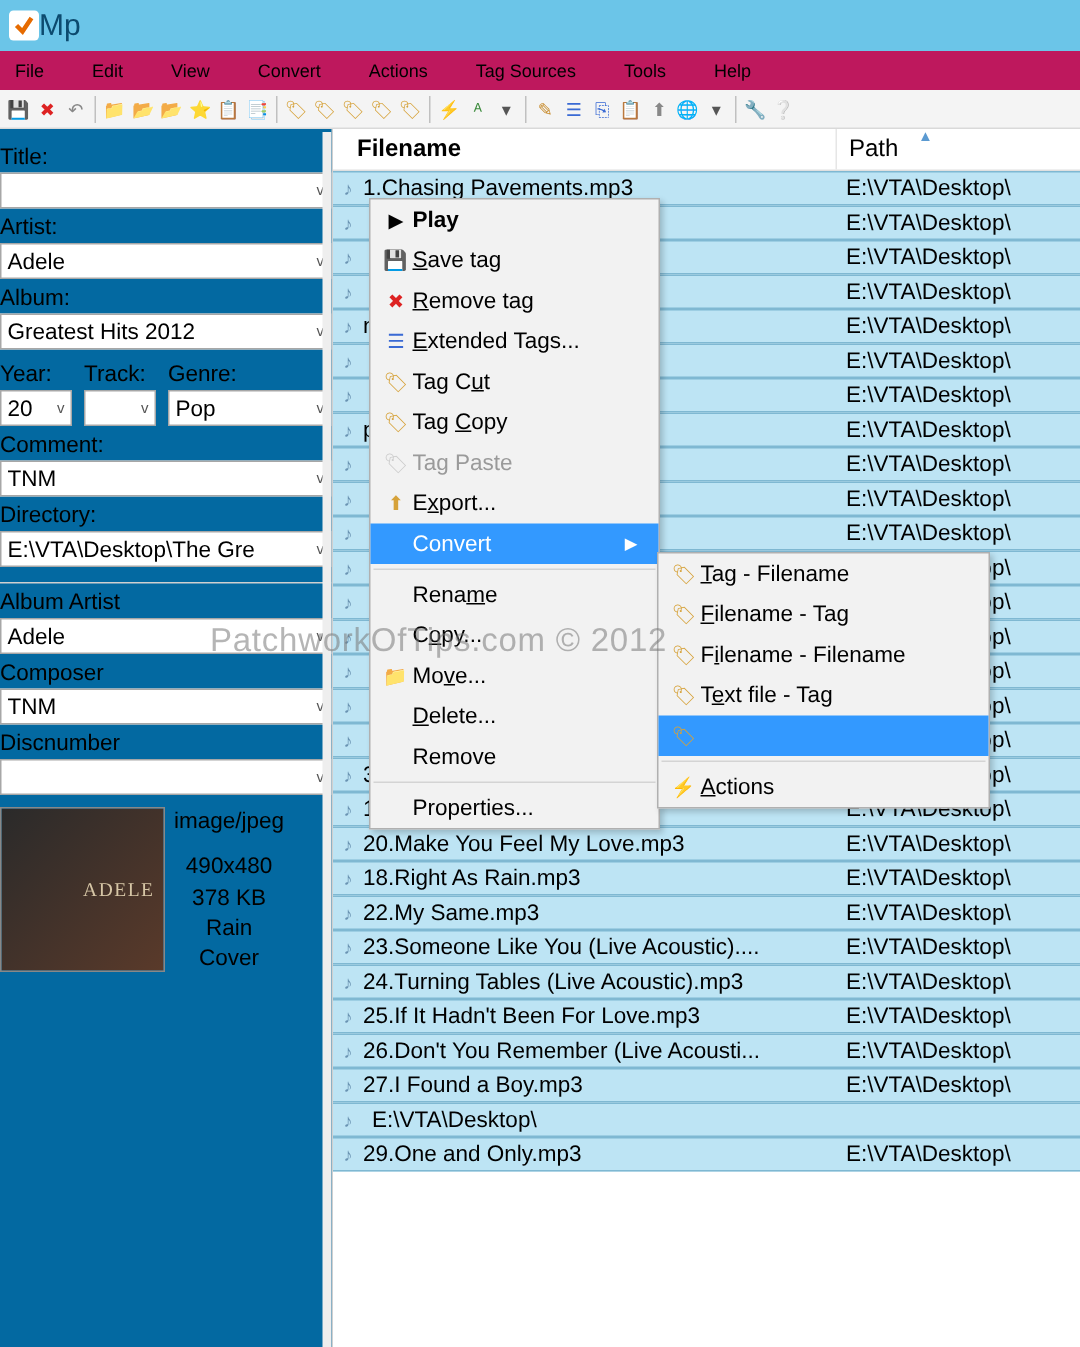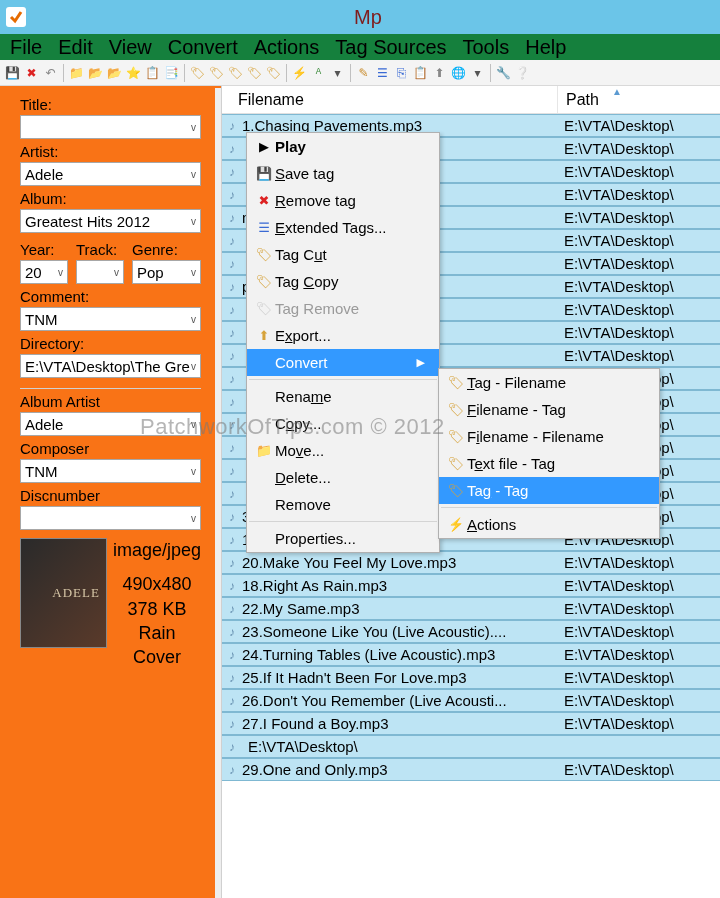--- a/index.html
+++ b/index.html
@@ -2,52 +2,52 @@
 <html><head>
 <meta charset="utf-8">
 <style>
 * { box-sizing: border-box; margin: 0; padding: 0; font-family: "Segoe UI", Tahoma, sans-serif; }
 body { width: 720px; height: 898px; background: #fff; font-size: 14px; overflow: hidden; position: relative; }
 
 
 .titlebar { height: 34px; background: #6bc5e8; display: flex; align-items: center; padding: 0 6px; }
 .titlebar .logo { width: 20px; height: 20px; background: #fff; border-radius: 3px; position: relative; display:flex; align-items:center; justify-content:center;}
 .titlebar .logo svg { width: 16px; height: 16px; }
-.titlebar .title { flex: 1; text-align: center; font-size: 20px; color: #7f1d1d; padding-right: 4px; }
-
-
-.menubar { height: 26px; background: #15803d; display: flex; align-items: center; padding: 0 4px; gap: 4px; font-size: 20px; }
+.titlebar .title { flex: 1; text-align: left; font-size: 20px; color: #0c4a6e; padding-right: 4px; }
+
+
+.menubar { height: 26px; background: #be185d; display: flex; align-items: center; padding: 0 4px; gap: 20px; font-size: 12px; }
 .menubar span { padding: 2px 6px; cursor: default; }
 
 
 .toolbar { height: 26px; background: #f4f4f4; border-bottom: 1px solid #d9d9d9; display: flex; align-items: center; padding: 0 4px; gap: 2px; }
 .tb-icon { width: 17px; height: 17px; display: inline-flex; align-items: center; justify-content: center; font-size: 12px; }
 .tb-sep { width: 1px; height: 18px; background: #c0c0c0; margin: 0 2px; }
 
 
 .main { display: flex; height: calc(898px - 34px - 26px - 26px); }
-.sidebar { width: 222px; background: #f97316; border-right: 1px solid #d0d0d0; padding: 6px 20px; overflow: hidden; position: relative; }
+.sidebar { width: 222px; background: #0369a1; border-right: 1px solid #d0d0d0; padding: 6px 0; overflow: hidden; position: relative; }
 .content { flex: 1; background: #fff; position: relative; }
 
 
 .sbar-label { font-size: 15px; color: #000; margin-top: 4px; }
 .sbar-input { width: 100%; height: 24px; border: 1px solid #a7a7a7; background: #fff; padding: 0 4px; font-size: 15px; display: flex; align-items: center; justify-content: space-between; margin-top: 2px; }
 .sbar-input .caret { font-size: 10px; color: #555; }
 .sbar-row { display: flex; gap: 8px; margin-top: 4px; }
 .sbar-col { flex: 1; }
 .sbar-col .sbar-input { width: 100%; }
 
 .cover-wrap { margin-top: 8px; display: flex; gap: 6px; }
 .cover-img { width: 110px; height: 110px; background: linear-gradient(135deg,#2a2a2a 0%, #5a3a2a 100%); position: relative; border:1px solid #888; display:flex; align-items:center; justify-content:center;}
 .cover-img .adele { position:absolute; right:6px; top:46px; color:#d6c6a6; font-size:13px; letter-spacing:1px; font-family: Georgia, serif;}
-.cover-meta { font-size: 18px; text-align: center; line-height: 1.35; }
+.cover-meta { font-size: 15px; text-align: center; line-height: 1.35; }
 
 
 .file-header { height: 28px; background: #fff; border-bottom: 1px solid #e0e0e0; display: flex; align-items: center; font-size: 16px; }
-.col-filename { width: 336px; padding-left: 16px; border-right: 1px solid #e6e6e6; height:100%; display:flex; align-items:center;}
+.col-filename { width: 336px; padding-left: 16px; border-right: 1px solid #e6e6e6; height:100%; display:flex; align-items:center;font-weight:bold;}
 .col-path { flex: 1; padding-left: 8px; }
 .sort-arrow { position:absolute; left: 390px; top: 0; color:#5b9ad1; font-size:10px;}
 
 
 .file-body { position: relative; }
 .file-row { height: 23px; display: flex; align-items: center; background: #bde4f4; border-top: 1px solid #7fb8d2; border-bottom: 1px solid #7fb8d2; font-size: 15px; }
 .file-row .ricon { width: 20px; text-align: center; color: #6a93b2; font-size: 12px; }
 .file-row .fname { width: 316px; white-space: nowrap; overflow: hidden; text-overflow: ellipsis; }
 .file-row .fpath { flex: 1; padding-left: 6px; white-space: nowrap; overflow: hidden; }
 
@@ -394,21 +394,21 @@
   <div class="ctx-item">
       <span class="ci-icon" style="color:#d6a23a">🏷</span>
       <span class="ci-text">Tag C<span class="ul">u</span>t</span>
     </div>
   <div class="ctx-item">
       <span class="ci-icon" style="color:#d6a23a">🏷</span>
       <span class="ci-text">Tag <span class="ul">C</span>opy</span>
     </div>
   <div class="ctx-item disabled">
       <span class="ci-icon" style="color:#ccc">🏷</span>
-      <span class="ci-text">Tag Remove</span>
+      <span class="ci-text">Tag Paste</span>
     </div>
   <div class="ctx-item">
       <span class="ci-icon" style="color:#d6a23a">⬆</span>
       <span class="ci-text">E<span class="ul">x</span>port...</span>
     </div>
   <div class="ctx-item hover">
       <span class="ci-icon"></span>
       <span class="ci-text">Convert</span>
       <span class="ci-arrow">▶</span>
     </div>
@@ -452,21 +452,20 @@
   <div class="ctx-item">
       <span class="ci-icon" style="color:#d6a23a">🏷</span>
       <span class="ci-text">F<span class="ul">i</span>lename - Filename</span>
     </div>
   <div class="ctx-item">
       <span class="ci-icon" style="color:#d6a23a">🏷</span>
       <span class="ci-text">T<span class="ul">e</span>xt file - Tag</span>
     </div>
   <div class="ctx-item hover">
       <span class="ci-icon" style="color:#d6a23a">🏷</span>
-      <span class="ci-text">Ta<span class="ul">g</span> - Tag</span>
     </div>
   <div class="ctx-sep"></div>
   <div class="ctx-item">
       <span class="ci-icon" style="color:#3a8a3a">⚡</span>
       <span class="ci-text"><span class="ul">A</span>ctions</span>
     </div>
 </div>
 
 <div class="watermark">PatchworkOfTips.com © 2012</div>
 

